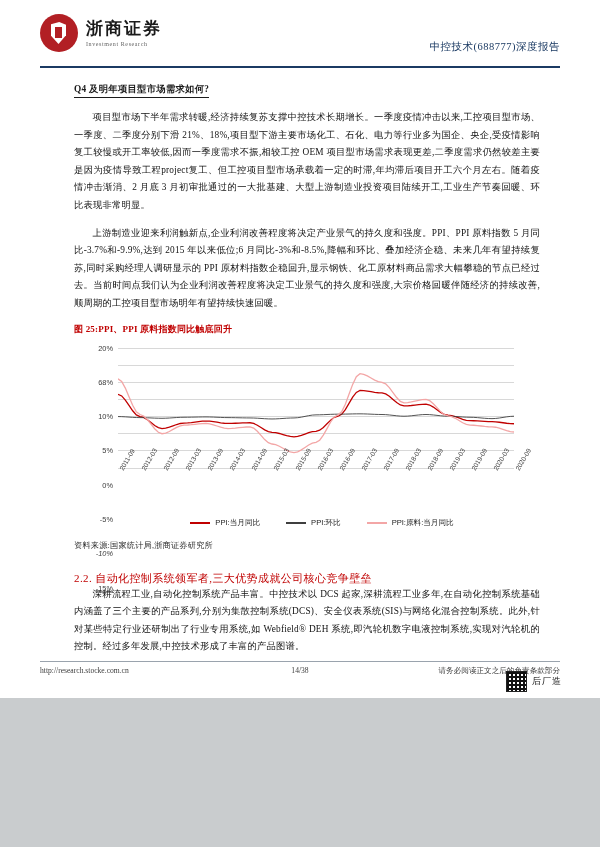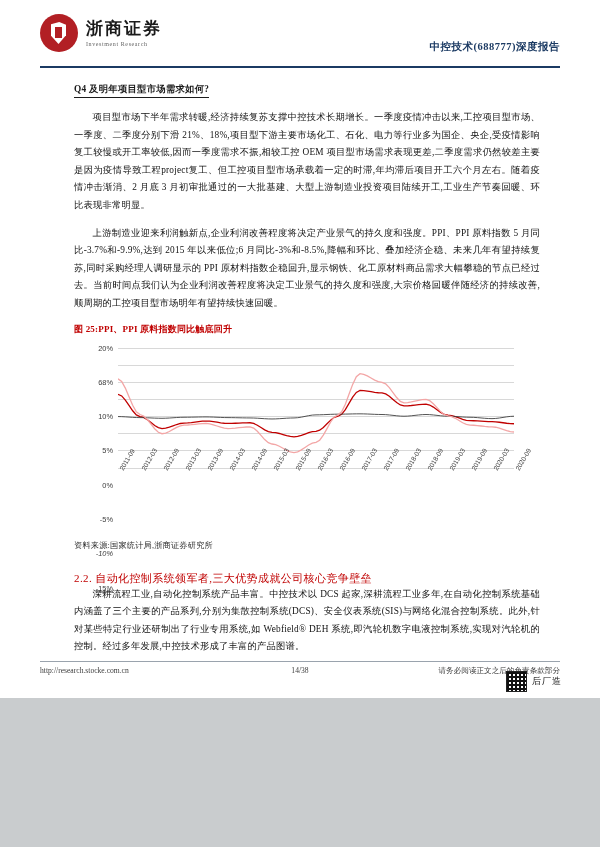--- a/index.html
+++ b/index.html
@@ -76,21 +76,21 @@
     font-size: 6px;
     color: #666;
     letter-spacing: .6px;
     margin-top: 4px;
   }
   .header-right {
     position: absolute;
     right: 0;
     top: 26px;
     font-size: 10.5px;
-    font-weight: bold;
+    font-weight: normal;
     color: #1b3a63;
     letter-spacing: .5px;
     text-align: center;
   }
   .header-rule {
     position: absolute;
     left: 40px;
     right: 40px;
     top: 66px;
     height: 2px;
@@ -349,20 +349,34 @@
           <div class="xlab" style="left: 220px;">2016-09</div>
           <div class="xlab" style="left: 242px;">2017-03</div>
           <div class="xlab" style="left: 264px;">2017-09</div>
           <div class="xlab" style="left: 286px;">2018-03</div>
           <div class="xlab" style="left: 308px;">2018-09</div>
           <div class="xlab" style="left: 330px;">2019-03</div>
           <div class="xlab" style="left: 352px;">2019-09</div>
           <div class="xlab" style="left: 374px;">2020-03</div>
           <div class="xlab" style="left: 396px;">2020-09</div>
         </div>
+      <div class="legend">
+          <div class="leg-item">
+            <span class="leg-swatch" style="background: rgb(192, 0, 0);"></span>
+            <span>PPI:当月同比</span>
+          </div>
+          <div class="leg-item">
+            <span class="leg-swatch" style="background: rgb(63, 63, 63);"></span>
+            <span>PPI:环比</span>
+          </div>
+          <div class="leg-item">
+            <span class="leg-swatch" style="background: rgb(243, 166, 166);"></span>
+            <span>PPI:原料:当月同比</span>
+          </div>
+        </div>
     </div>
 
     <div class="chart-src">资料来源:国家统计局,浙商证券研究所</div>
 
     <div class="sec-title">2.2. 自动化控制系统领军者,三大优势成就公司核心竞争壁垒</div>
 
     <p class="body after-sub">深耕流程工业,自动化控制系统产品丰富。中控技术以 DCS 起家,深耕流程工业多年,在自动化控制系统基础内涵盖了三个主要的产品系列,分别为集散控制系统(DCS)、安全仪表系统(SIS)与网络化混合控制系统。此外,针对某些特定行业还研制出了行业专用系统,如 Webfield® DEH 系统,即汽轮机数字电液控制系统,实现对汽轮机的控制。经过多年发展,中控技术形成了丰富的产品图谱。</p>
 
   </div>
 

